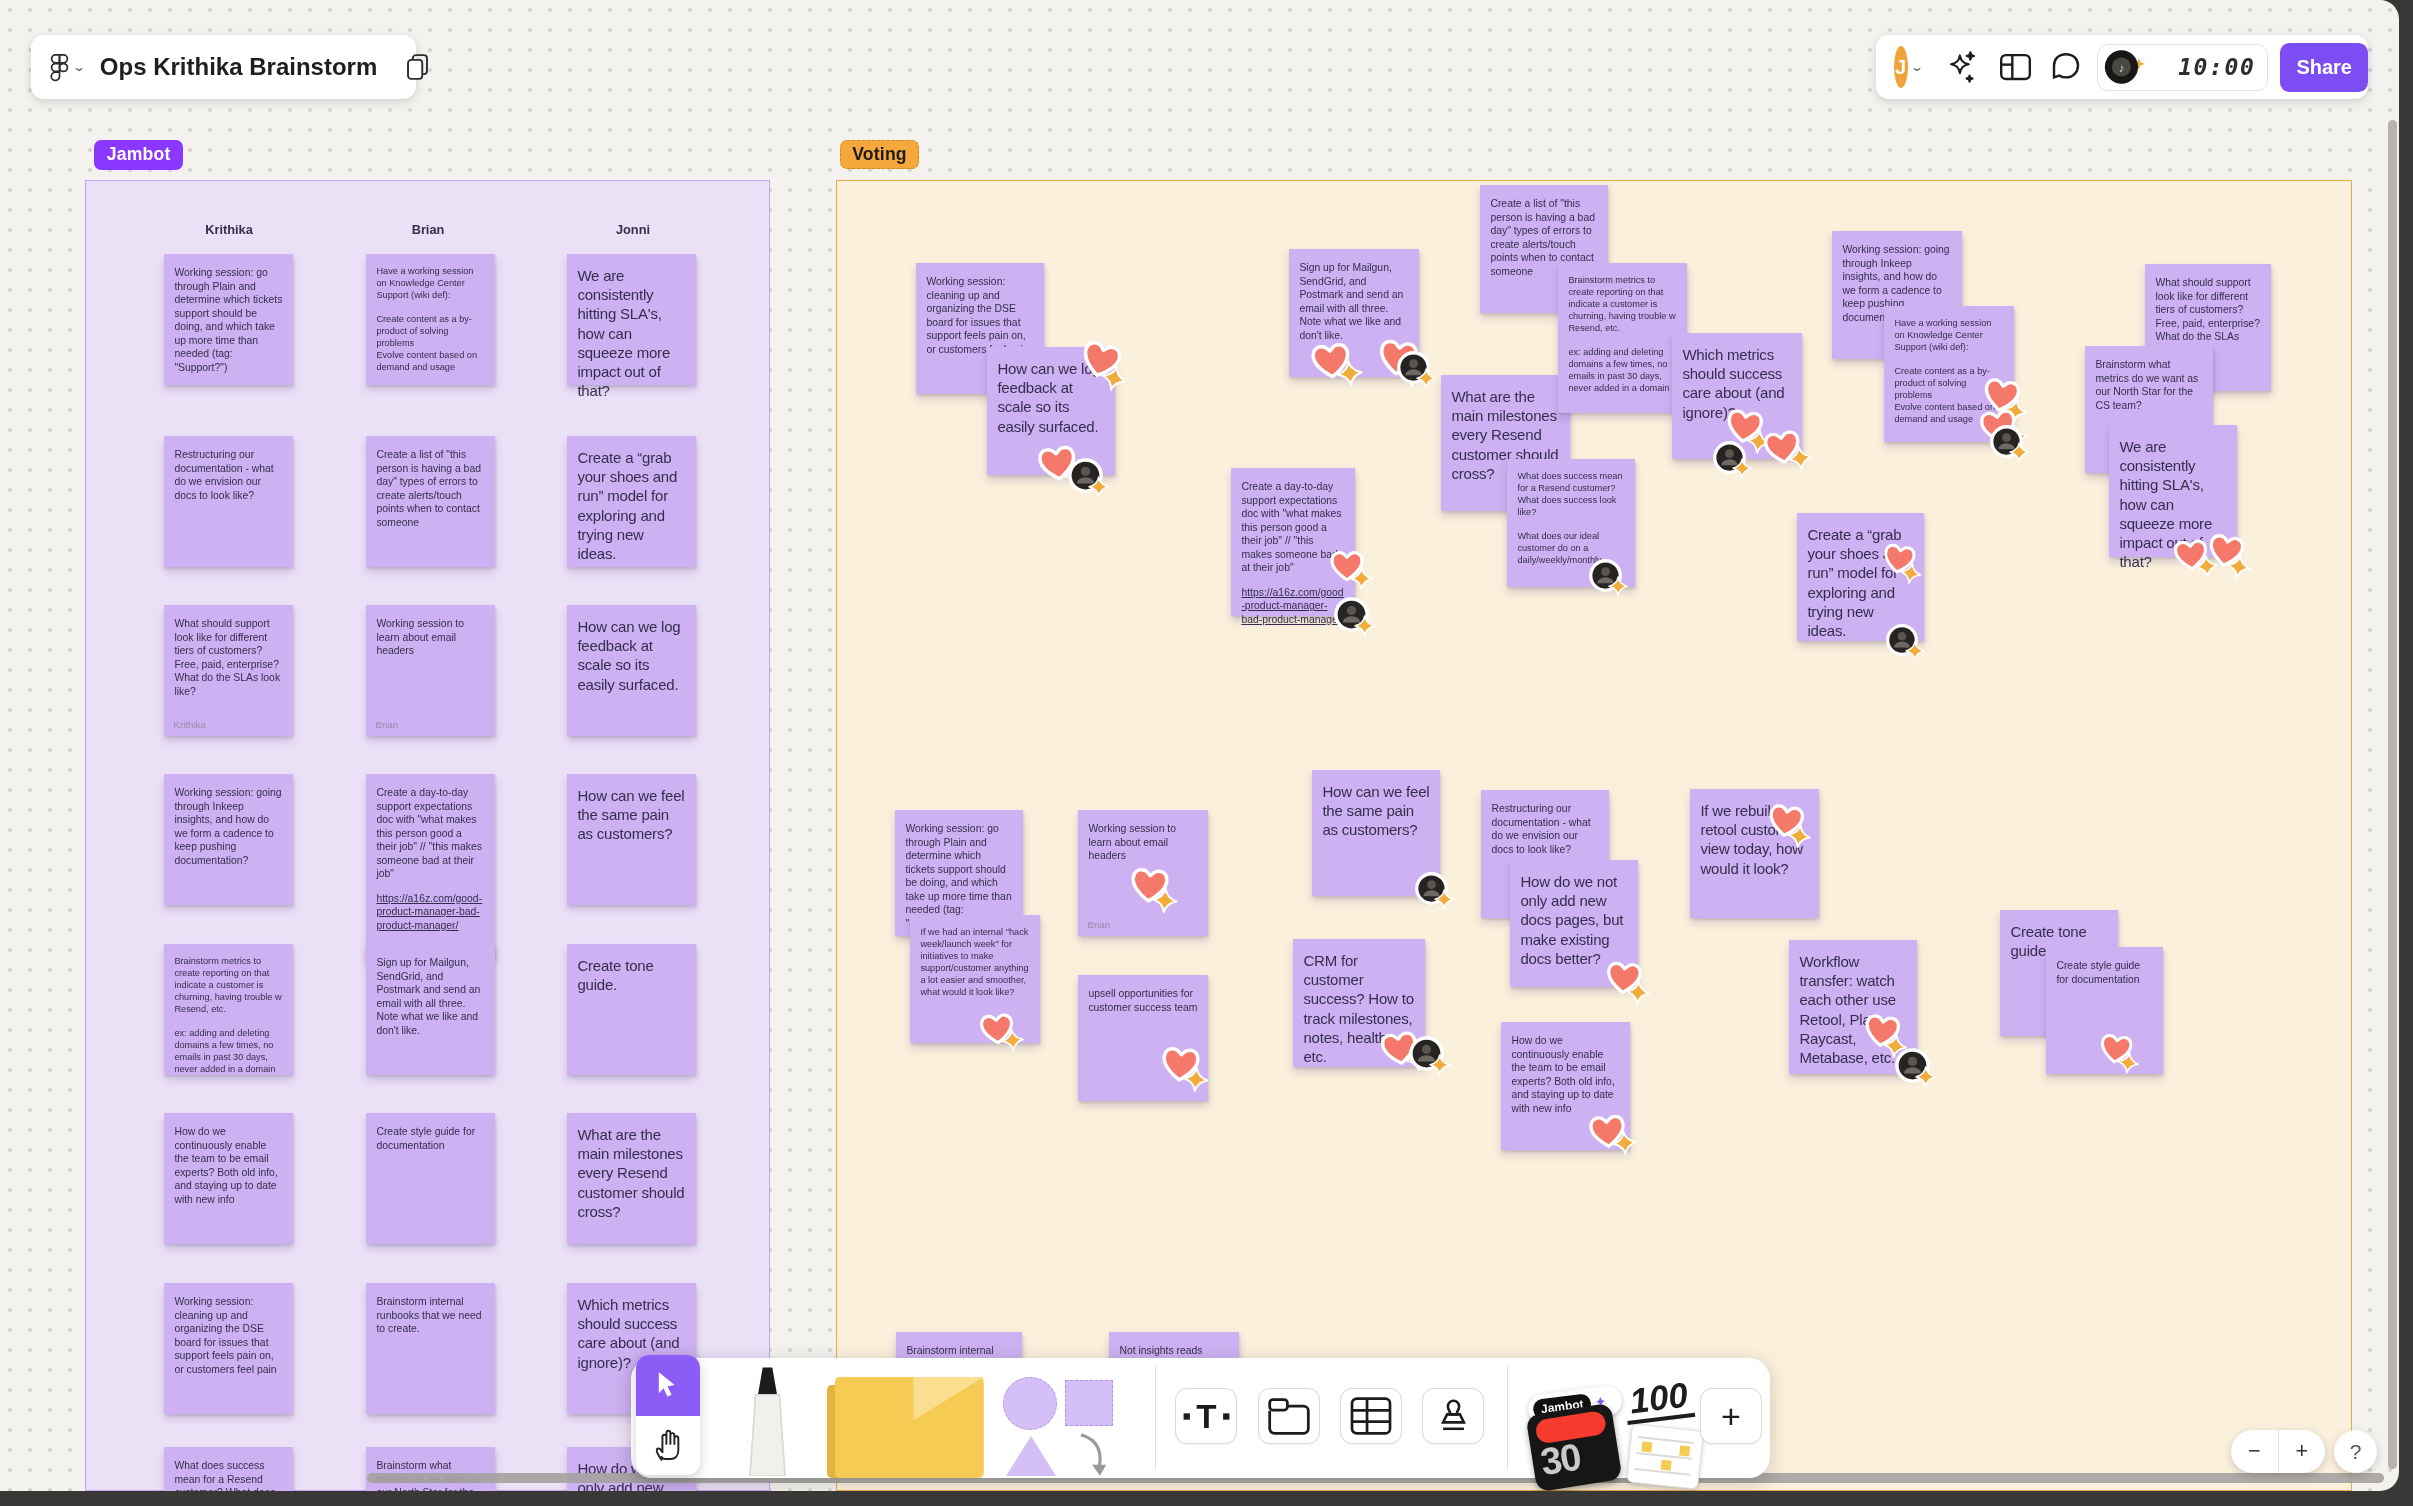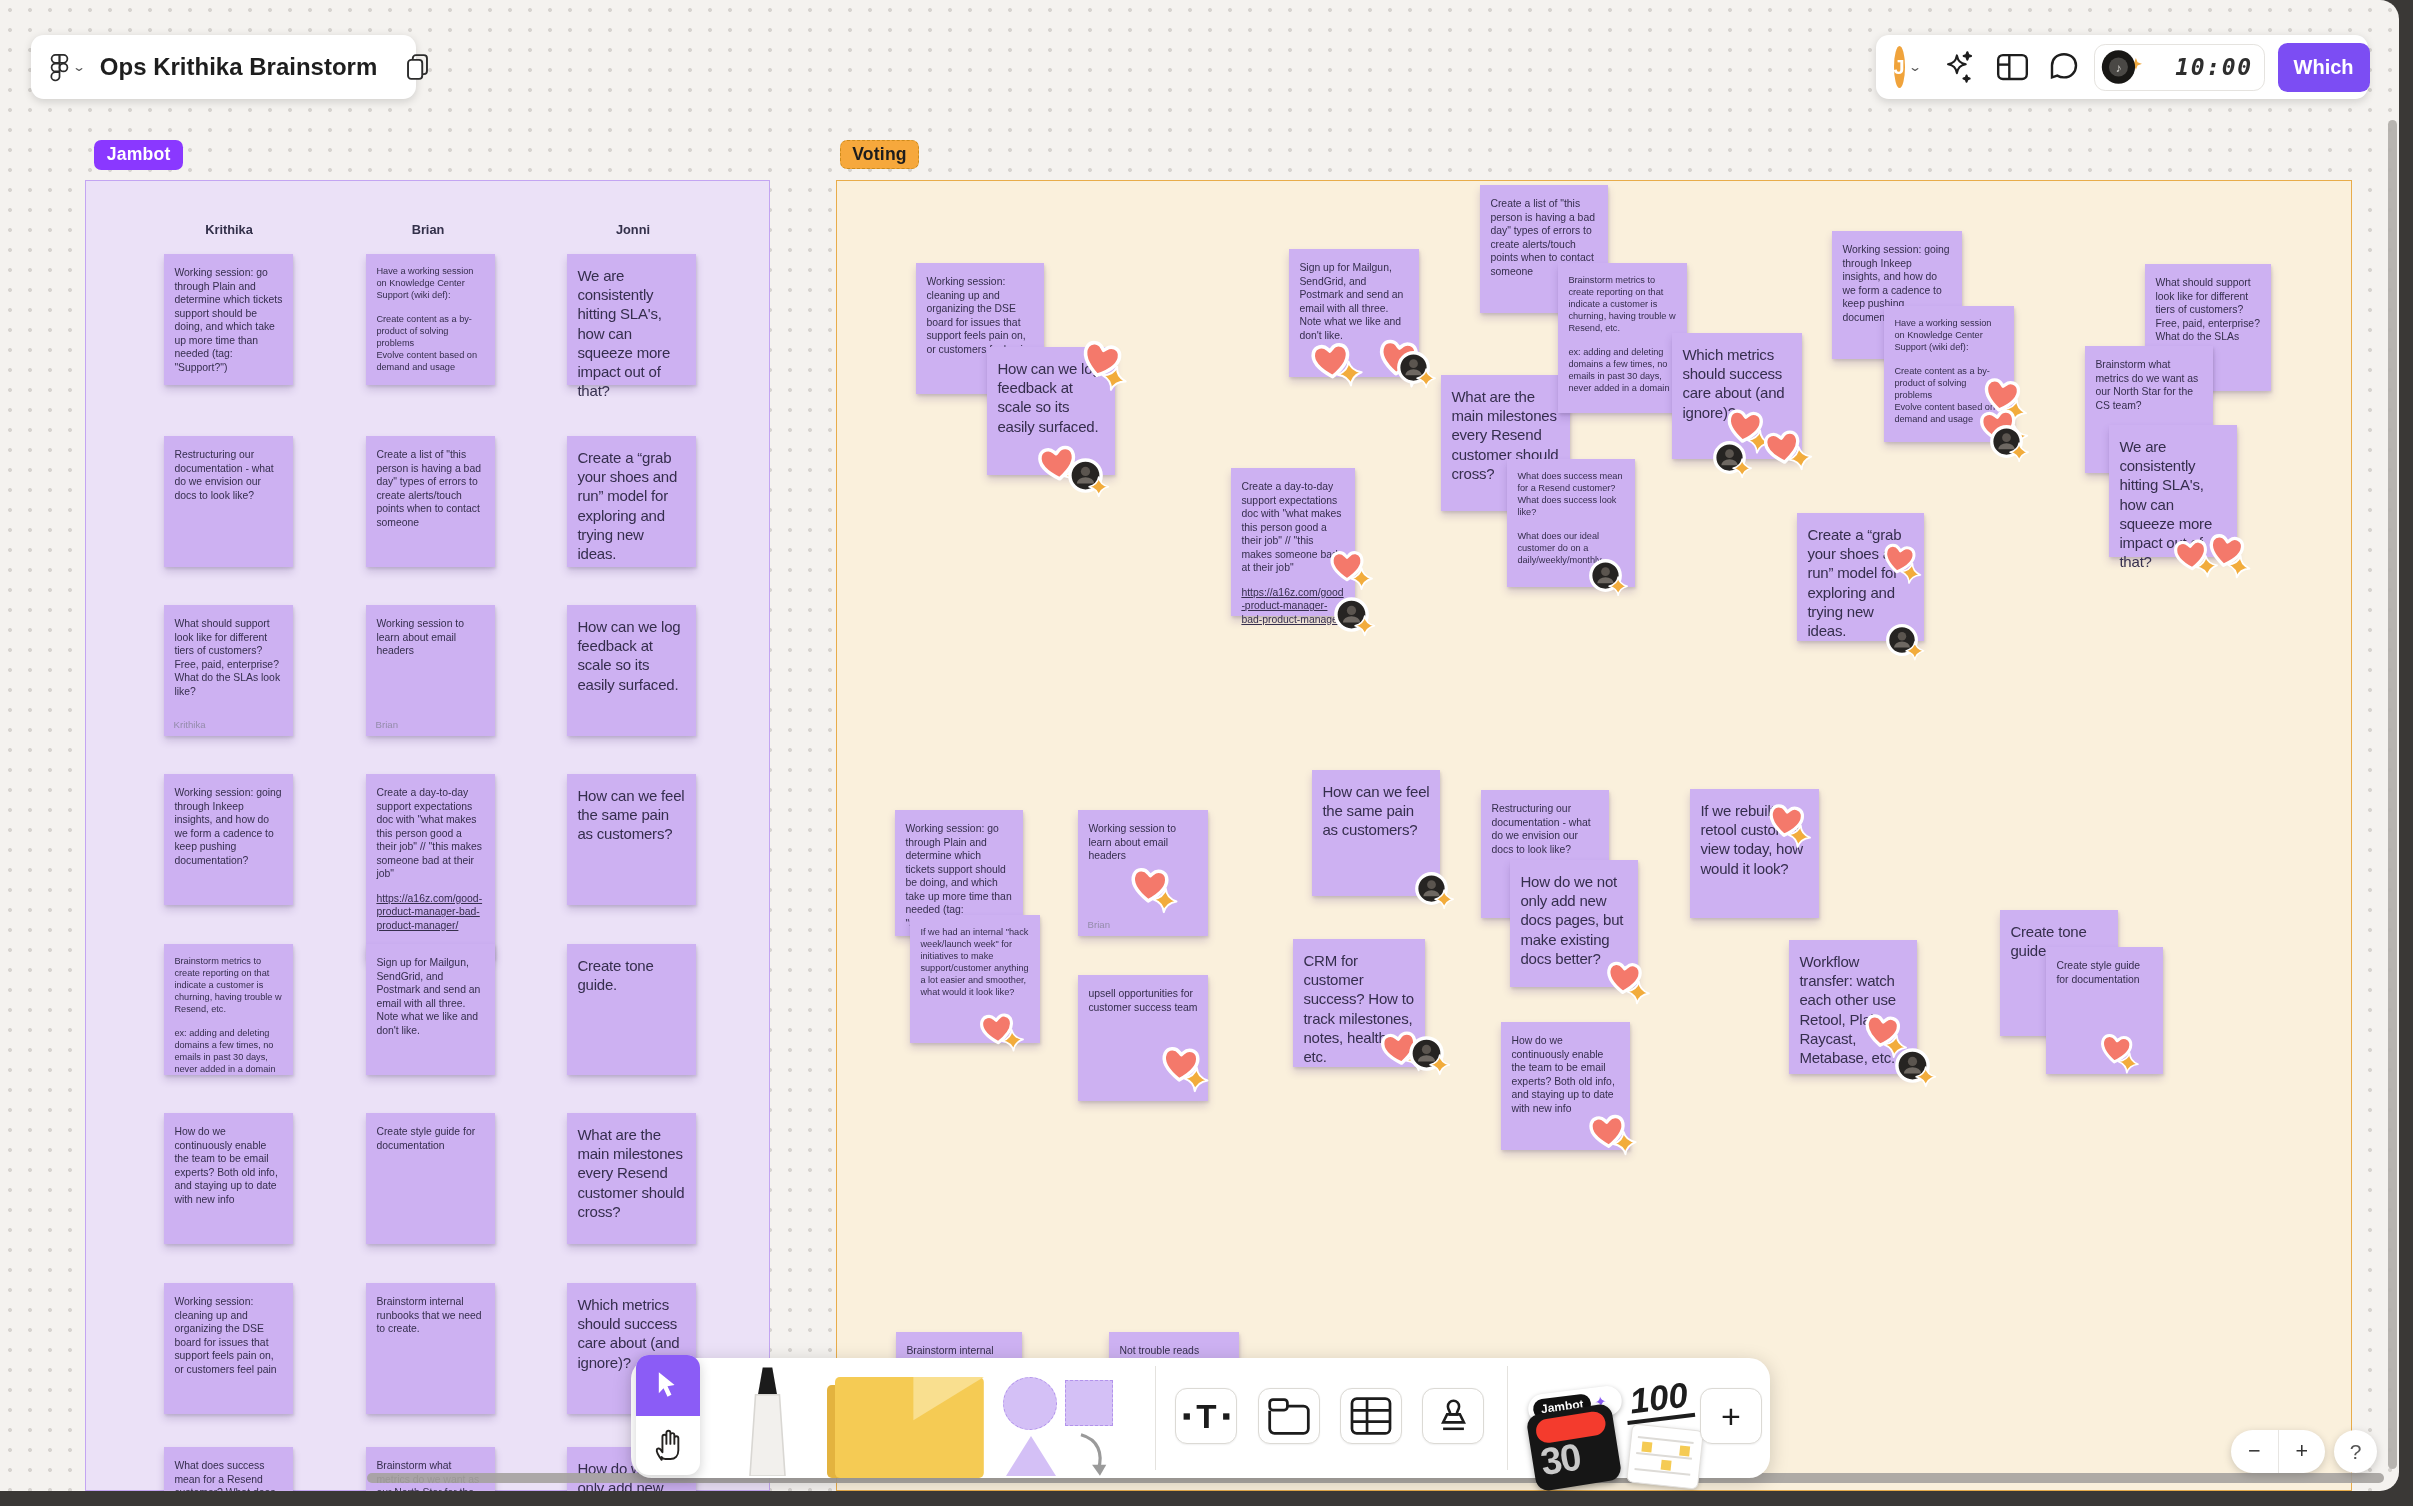--- a/index.html
+++ b/index.html
@@ -606,21 +606,21 @@
             <svg viewBox="0 0 40 40">
               <path d="M20 2 Q22.5 16 38 20 Q22.5 24 20 38 Q17.5 24 2 20 Q17.5 16 20 2 Z" fill="#F2AC3C" stroke="#fff" stroke-width="3" stroke-linejoin="round"></path>
             </svg>
           </span>
         </div>
       </div>
       <div class="note" style="left: 896px; top: 1332px; width: 126px; height: 120px;">
         <div class="note-text fs-s">Brainstorm internal runbooks that we need to create.</div>
       </div>
       <div class="note" style="left: 1109px; top: 1332px; width: 130px; height: 120px;">
-        <div class="note-text fs-s">Not trouble reads</div>
+        <div class="note-text fs-s">Not insights reads</div>
       </div>
     </div>
 
   <div id="header-left" class="hcard">
     <span class="icon-btn" style="margin-left:19px">
       <svg width="19" height="29" viewBox="0 0 24 36" fill="none" stroke="#2b2b2b" stroke-width="2.2">
         <path d="M7 2h5v10H7a5 5 0 0 1 0-10z"></path>
         <path d="M12 2h5a5 5 0 0 1 0 10h-5z"></path>
         <path d="M7 13h5v10H7a5 5 0 0 1 0-10z"></path>
         <circle cx="17" cy="18" r="5"></circle>
@@ -664,21 +664,21 @@
       <span class="icon-btn" style="position:relative">
         <svg width="46" height="40" viewBox="0 0 58 50">
           <path d="M44 10l3 8 8 3-8 3-3 8-3-8-8-3 8-3z" fill="#EFA93F" stroke="#fff" stroke-width="2.5"></path>
           <circle cx="22" cy="25" r="21" fill="#181715"></circle>
           <circle cx="22" cy="25" r="12" fill="#4a4845"></circle>
           <text x="22" y="31" font-size="15" fill="#d8d6d2" text-anchor="middle" font-family="Liberation Sans, sans-serif">♪</text>
         </svg>
       </span>
       <span id="timer-time">10:00</span>
     </div>
-    <button id="share-button">Which</button>
+    <button id="share-button">Share</button>
   </div>
 
   <div id="toolbar">
     <div id="select-stack">
       <div id="select-tool">
         <svg width="27" height="30" viewBox="0 0 34 38">
             <path d="M6 3l20 16-9 1.5 5 11-5 2.5-5-11-6 6.5z" fill="#fff"></path>
           </svg>
       </div>
       <div id="hand-tool">

